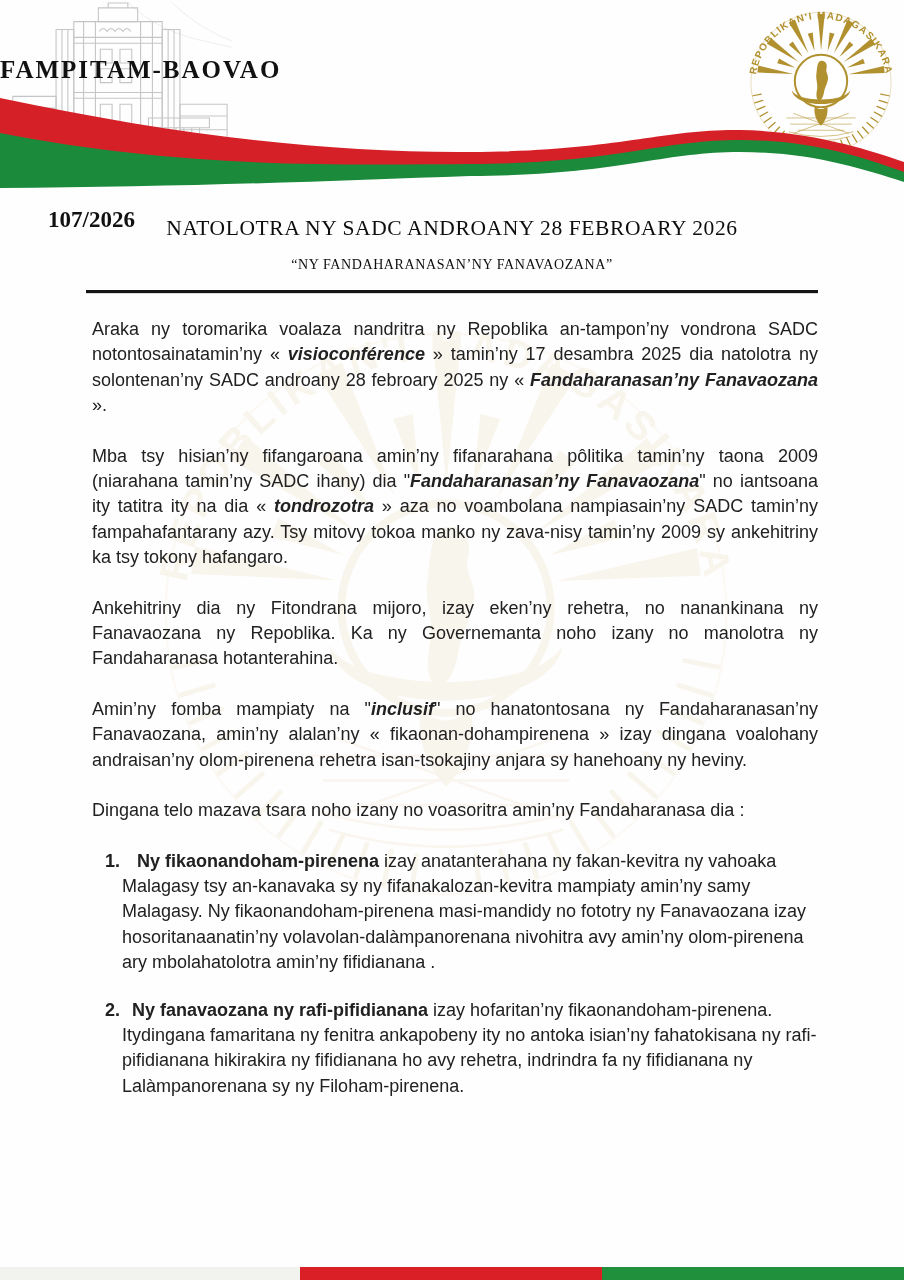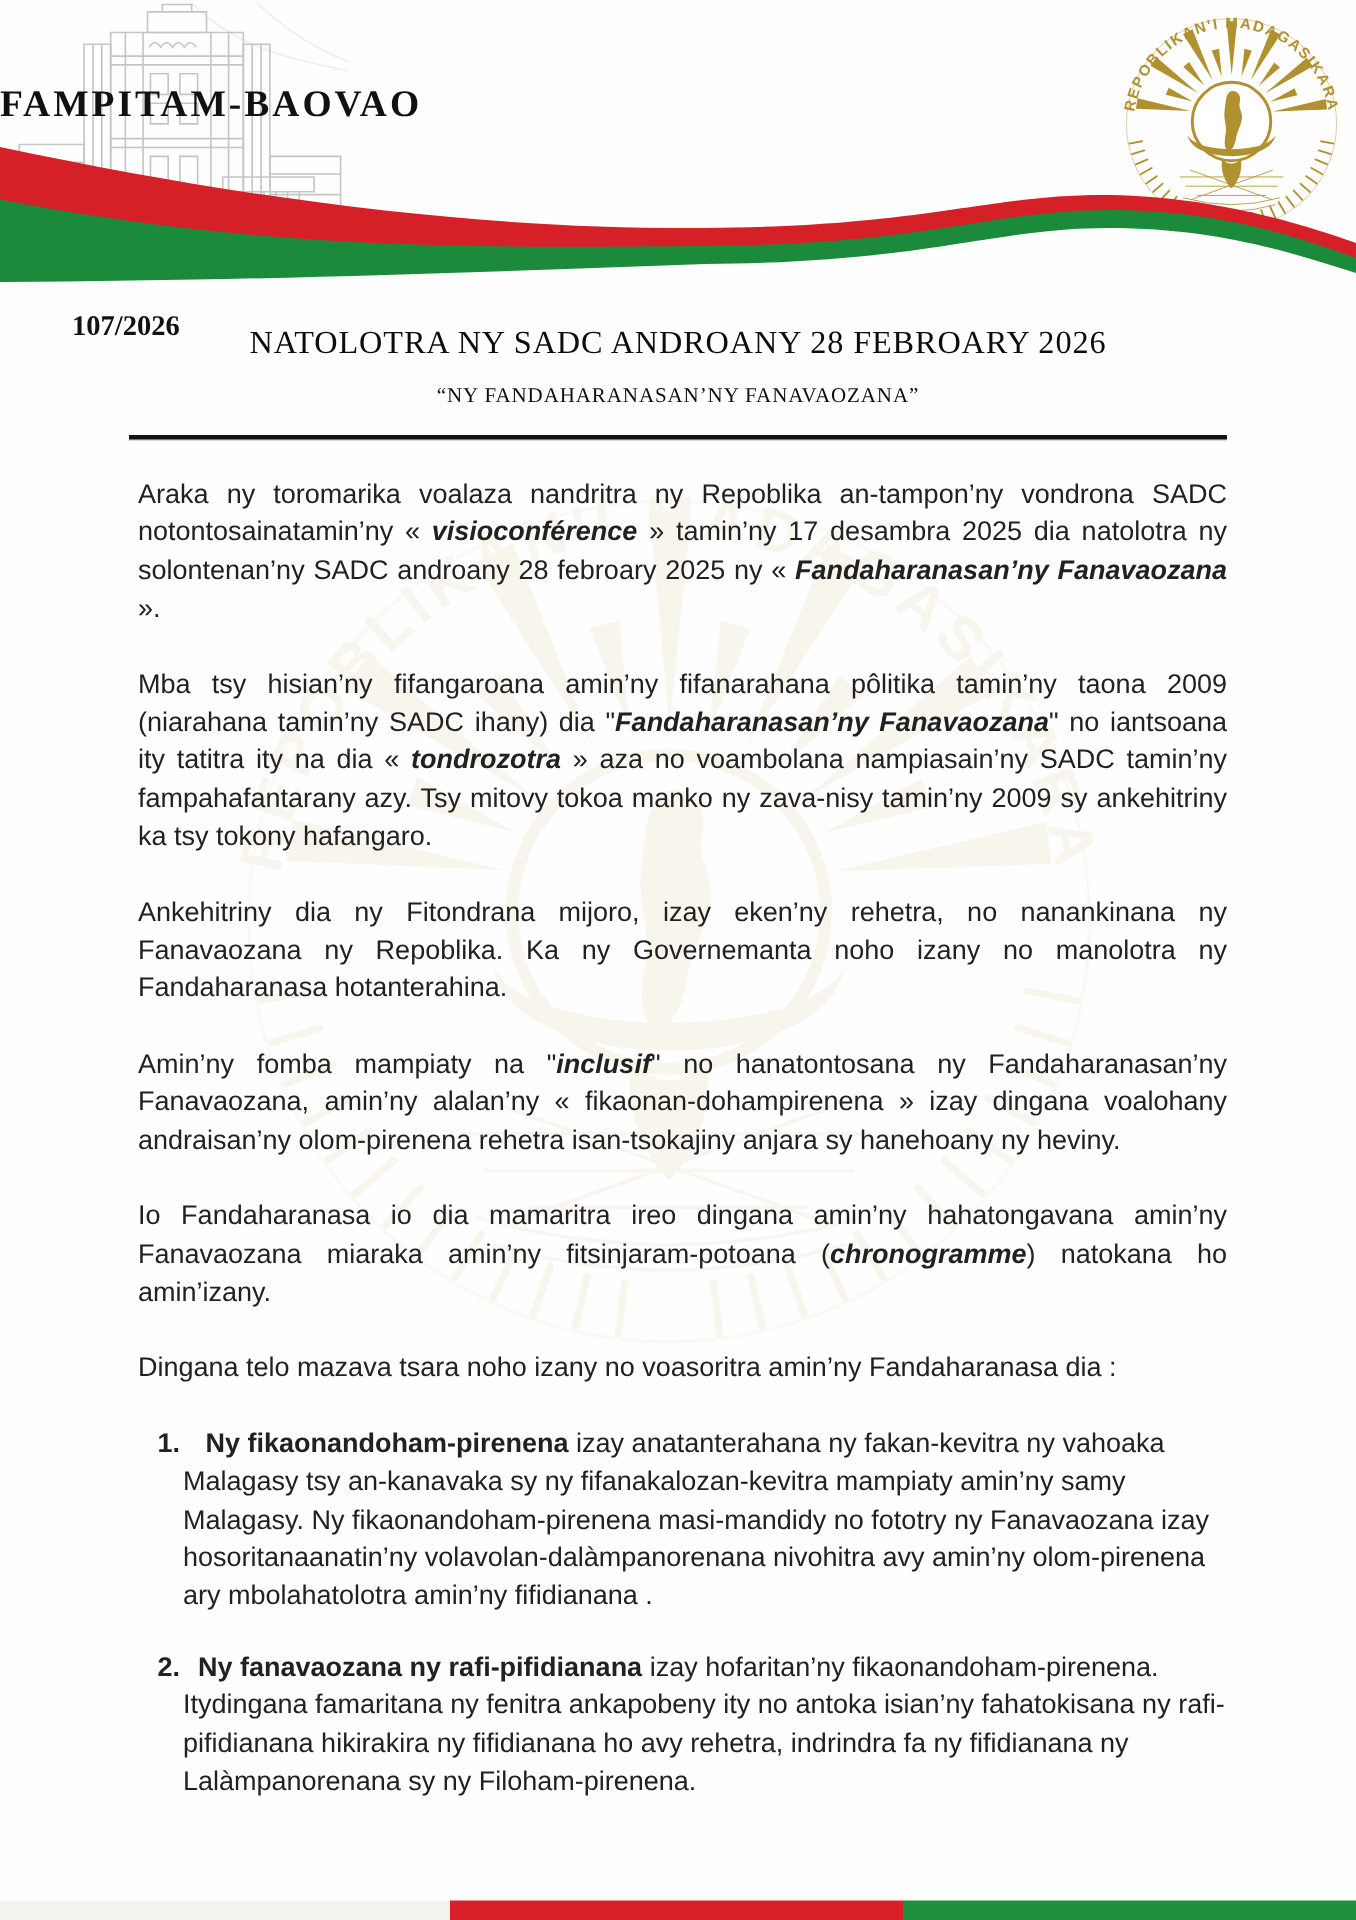--- a/index.html
+++ b/index.html
@@ -10,21 +10,21 @@
   .header{position:absolute;left:0;top:0;width:904px;height:215px;z-index:3;}
   .building{position:absolute;left:4px;top:2px;width:228px;height:172px;}
   .masthead{position:absolute;left:0;right:0;top:56px;text-align:left;
             font-family:"Liberation Serif",serif;font-weight:bold;font-size:25px;
             letter-spacing:2px;color:#111;}
   .seal{position:absolute;left:744px;top:4px;width:154px;height:154px;}
   .ribbon{position:absolute;left:0;top:88px;width:904px;height:116px;}
 
   
   .doc-number{position:absolute;left:48px;top:207px;z-index:4;
-              font-family:"Liberation Serif",serif;font-weight:bold;font-size:19px;color:#111;}
+              font-family:"Liberation Serif",serif;font-weight:bold;font-size:23px;color:#111;}
   .titles{position:absolute;left:0;right:0;top:216px;text-align:center;z-index:4;
           font-family:"Liberation Serif",serif;font-weight:normal;color:#0d0d0d;}
   .title1{font-size:21.5px;letter-spacing:.6px;}
   .title2{margin-top:16px;font-size:14px;letter-spacing:.6px;}
   .rule{position:absolute;left:86px;top:290px;width:732px;height:3px;background:#141414;
         border-bottom:1px solid #d8d8d8;z-index:4;}
 
   
   .watermark{position:absolute;left:138px;top:300px;width:616px;height:616px;opacity:.08;z-index:1;}
 
@@ -224,21 +224,20 @@
     <div class="title2">“NY FANDAHARANASAN’NY FANAVAOZANA”</div>
   </div>
   <div class="rule"></div>
 
   <div class="content">
     <div id="paras">
         <p class="para"><span>Araka ny toromarika voalaza nandritra ny Repoblika an-tampon’ny vondrona SADC notontosainatamin’ny « </span><span class="it">visioconférence</span><span> » tamin’ny 17 desambra 2025 dia natolotra ny solontenan’ny SADC androany 28 febroary 2025 ny « </span><span class="it">Fandaharanasan’ny Fanavaozana</span><span> ».</span></p>
         <p class="para"><span>Mba tsy hisian’ny fifangaroana amin’ny fifanarahana pôlitika tamin’ny taona 2009 (niarahana tamin’ny SADC ihany) dia "</span><span class="it">Fandaharanasan’ny Fanavaozana</span><span>" no iantsoana ity tatitra ity na dia « </span><span class="it">tondrozotra</span><span> » aza no voambolana nampiasain’ny SADC tamin’ny fampahafantarany azy. Tsy mitovy tokoa manko ny zava-nisy tamin’ny 2009 sy ankehitriny ka tsy tokony hafangaro.</span></p>
         <p class="para"><span>Ankehitriny dia ny Fitondrana mijoro, izay eken’ny rehetra, no nanankinana ny Fanavaozana ny Repoblika. Ka ny Governemanta noho izany no manolotra ny Fandaharanasa hotanterahina.</span></p>
         <p class="para"><span>Amin’ny fomba mampiaty na "</span><span class="it">inclusif</span><span>" no hanatontosana ny Fandaharanasan’ny Fanavaozana, amin’ny alalan’ny « fikaonan-dohampirenena » izay dingana voalohany andraisan’ny olom-pirenena rehetra isan-tsokajiny anjara sy hanehoany ny heviny.</span></p>
-        <p class="para"><span>Io Fandaharanasa io dia mamaritra ireo dingana amin’ny hahatongavana amin’ny Fanavaozana miaraka amin’ny fitsinjaram-potoana (</span><span class="it">chronogramme</span><span>) natokana ho amin’izany.</span></p>
         <p class="para"><span>Dingana telo mazava tsara noho izany no voasoritra amin’ny Fandaharanasa dia :</span></p>
       </div>
     <div id="list" class="list">
         <div class="li"><span class="marker">1. </span><span class="bd">Ny fikaonandoham-pirenena</span><span> izay anatanterahana ny fakan-kevitra ny vahoaka Malagasy tsy an-kanavaka sy ny fifanakalozan-kevitra mampiaty amin’ny samy Malagasy. Ny fikaonandoham-pirenena masi-mandidy no fototry ny Fanavaozana izay hosoritanaanatin’ny volavolan-dalàmpanorenana nivohitra avy amin’ny olom-pirenena ary mbolahatolotra amin’ny fifidianana .</span></div>
         <div class="li"><span class="marker">2.</span><span class="bd">Ny fanavaozana ny rafi-pifidianana</span><span> izay hofaritan’ny fikaonandoham-pirenena. Itydingana famaritana ny fenitra ankapobeny ity no antoka isian’ny fahatokisana ny rafi-pifidianana hikirakira ny fifidianana ho avy rehetra, indrindra fa ny fifidianana ny Lalàmpanorenana sy ny Filoham-pirenena.</span></div>
       </div>
   </div>
 
   <div class="footer-bar">
     <div class="fb-gray"></div>

